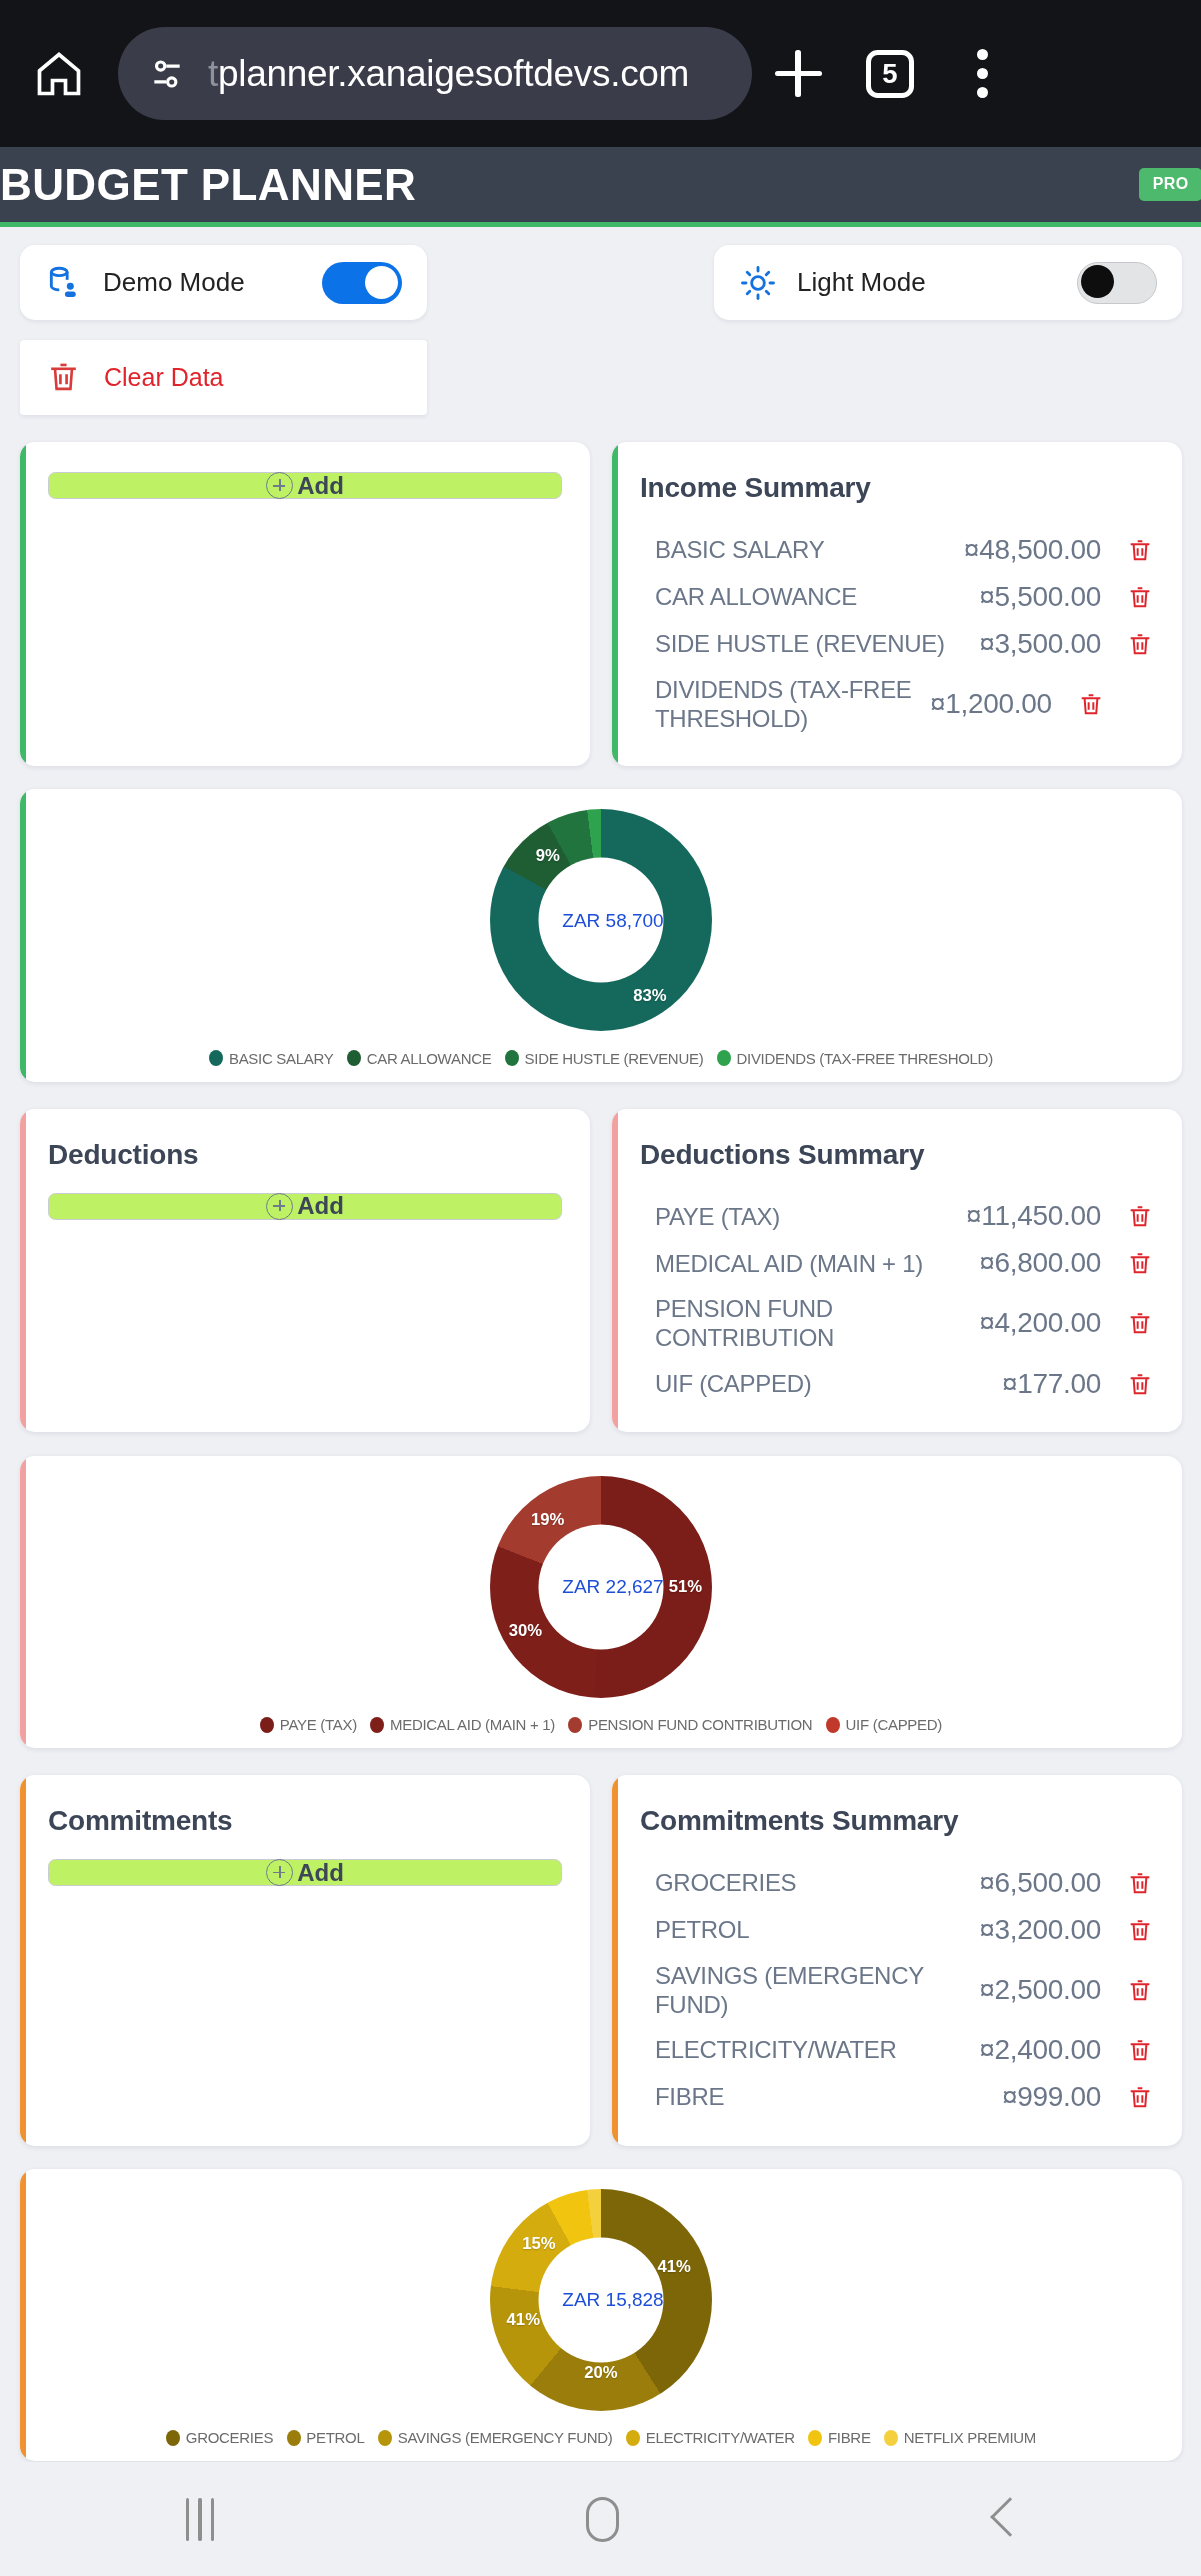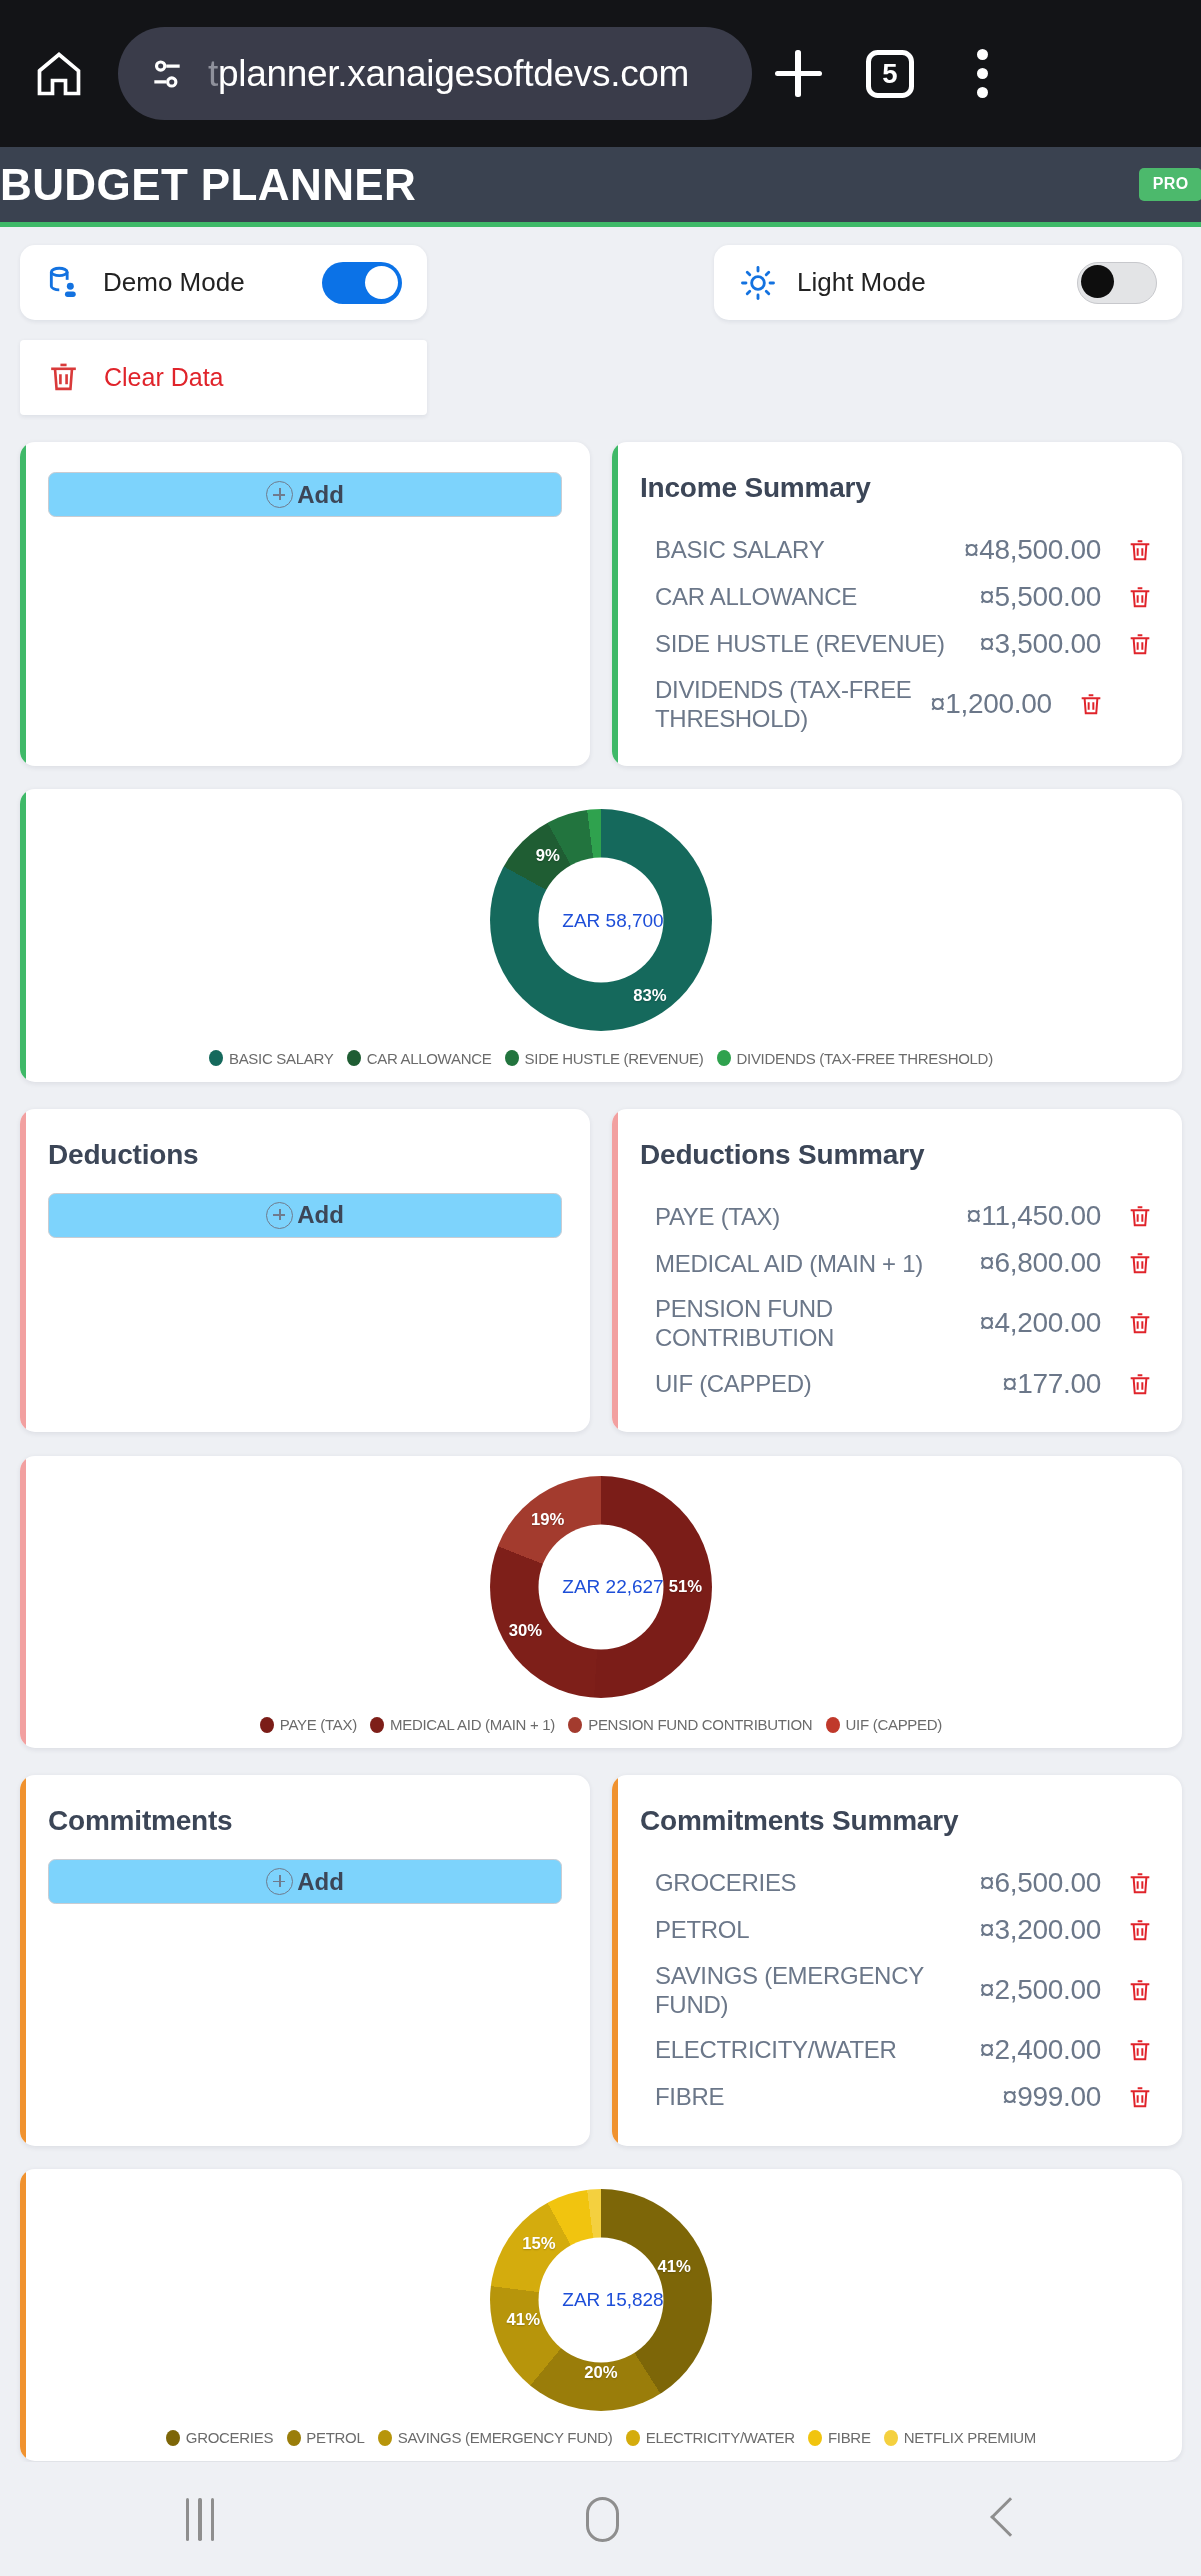--- a/index.html
+++ b/index.html
@@ -148,23 +148,23 @@
   .card.green::before { background: #3fb968; }
   .card.red::before   { background: #f2a0a0; }
   .card.orange::before{ background: #f0922f; }
   .card.blue::before  { background: #2c7be5; }
 
   .card-title {
     font-size: 28px; font-weight: bold; color: #3c4657;
     letter-spacing: -0.2px; margin-bottom: 22px;
   }
   .add-btn {
-    height: 45px; border: 0.8px solid #c9ccd2; border-radius: 7.5px;
+    height: 27px; border: 0.8px solid #c9ccd2; border-radius: 7.5px;
     display: flex; align-items: center; justify-content: center; gap: 4px;
-    background: #7dd3fc;
+    background: #bef264;
   }
   .add-btn .plus-circle {
     width: 27px; height: 27px; border: 1.7px solid #6f7b8d; border-radius: 50%;
     position: relative;
   }
   .add-btn .plus-circle::before, .add-btn .plus-circle::after {
     content: ""; position: absolute; background: #6f7b8d;
   }
   .add-btn .plus-circle::before { left: 50%; top: 5.8px; width: 1.7px; height: 11.7px; margin-left: -0.8px; }
   .add-btn .plus-circle::after { top: 50%; left: 5.8px; height: 1.7px; width: 11.7px; margin-top: -0.8px; }

